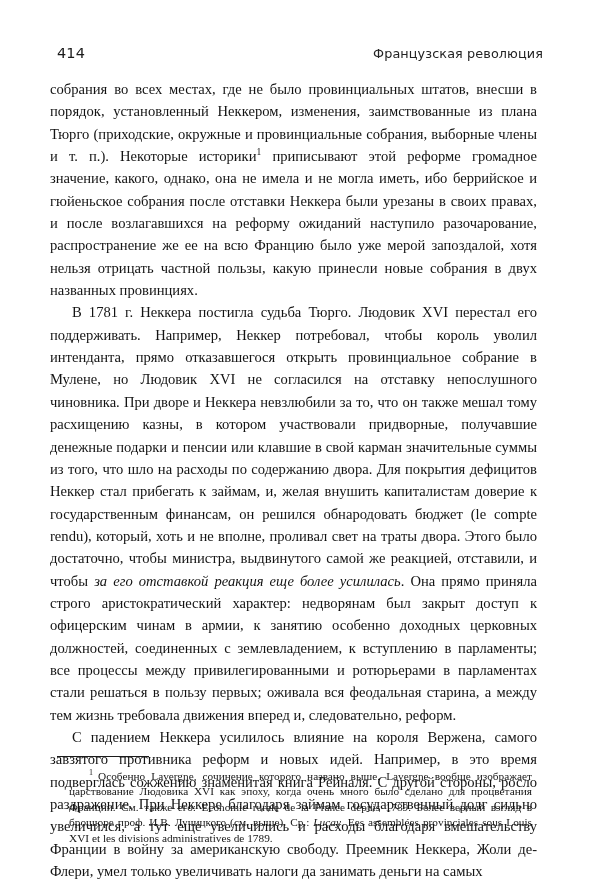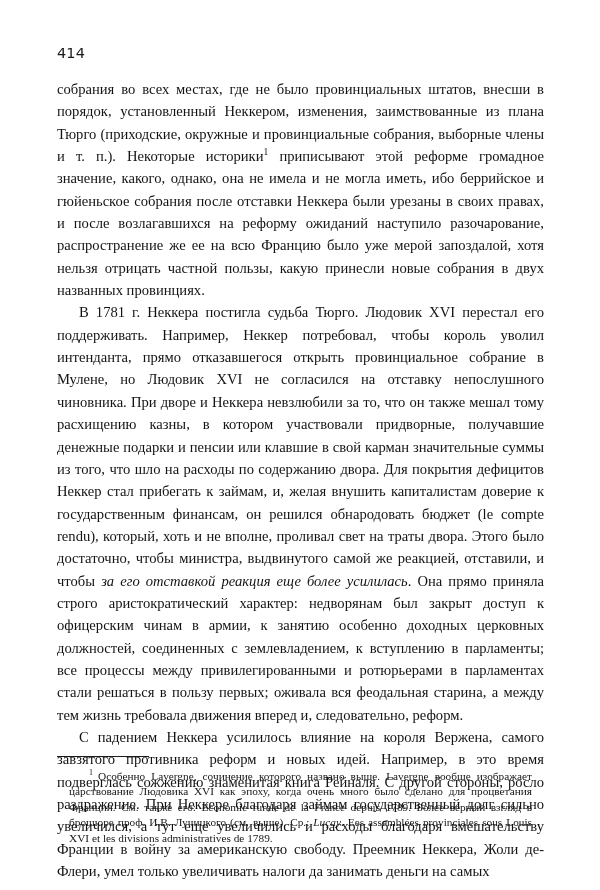--- a/index.html
+++ b/index.html
@@ -44,21 +44,21 @@
     color: #1b1b1b;
   }
   .head-title {
     font-size: 12.8px;
     color: #232323;
   }
 
   
   .textblock {
     position: absolute;
-    left: 57px;
+    left: 50px;
     top: 78px;
     width: 487px;
   }
 
   p.para {
     margin: 0;
     text-align: justify;
     text-justify: inter-word;
     font-size: 14.6px;
     line-height: 22.35px;
@@ -109,20 +109,21 @@
     margin-right: 5px;
   }
 </style>
 </head>
 <body>
 
 <div class="page">
 
   <div class="running-head">
     <span class="folio">414</span>
+    <span class="head-title">Французская революция</span>
   </div>
 
   <div class="textblock" id="body-text-block">
       <p class="para first"><span>собрания во всех местах, где не было провинциальных штатов, внесши в порядок, установленный Неккером, изменения, заимствованные из плана Тюрго (приходские, окружные и провинциальные собрания, выборные члены и т. п.). Некоторые историки</span><sup class="fn-ref">1</sup><span> приписывают этой реформе громадное значение, какого, однако, она не имела и не могла иметь, ибо беррийское и гюйеньское собрания после отставки Неккера были урезаны в своих правах, и после возлагавшихся на реформу ожиданий наступило разочарование, распространение же ее на всю Францию было уже мерой запоздалой, хотя нельзя отрицать частной пользы, какую принесли новые собрания в двух названных провинциях.</span></p>
       <p class="para"><span>В 1781 г. Неккера постигла судьба Тюрго. Людовик XVI перестал его поддерживать. Например, Неккер потребовал, чтобы король уволил интенданта, прямо отказавшегося открыть провинциальное собрание в Мулене, но Людовик XVI не согласился на отставку непослушного чиновника. При дворе и Неккера невзлюбили за то, что он также мешал тому расхищению казны, в котором участвовали придворные, получавшие денежные подарки и пенсии или клавшие в свой карман значительные суммы из того, что шло на расходы по содержанию двора. Для покрытия дефицитов Неккер стал прибегать к займам, и, желая внушить капиталистам доверие к государственным финансам, он решился обнародовать бюджет (le compte rendu), который, хоть и не вполне, проливал свет на траты двора. Этого было достаточно, чтобы министра, выдвинутого самой же реакцией, отставили, и чтобы </span><span class="ital">за его отставкой реакция еще более усилилась</span><span>. Она прямо приняла строго аристократический характер: недворянам был закрыт доступ к офицерским чинам в армии, к занятию особенно доходных церковных должностей, соединенных с землевладением, к вступлению в парламенты; все процессы между привилегированными и ротюрьерами в парламентах стали решаться в пользу первых; оживала вся феодальная старина, а между тем жизнь требовала движения вперед и, следовательно, реформ.</span></p>
       <p class="para"><span>С падением Неккера усилилось влияние на короля Вержена, самого завзятого противника реформ и новых идей. Например, в это время подверглась сожжению знаменитая книга Рейналя. С другой стороны, росло раздражение. При Неккере благодаря займам государственный долг сильно увеличился, а тут еще увеличились и расходы благодаря вмешательству Франции в войну за американскую свободу. Преемник Неккера, Жоли де-Флери, умел только увеличивать налоги да занимать деньги на самых</span></p>
     </div>
 
   <div class="footnote">
     <div class="fn-rule"></div>

